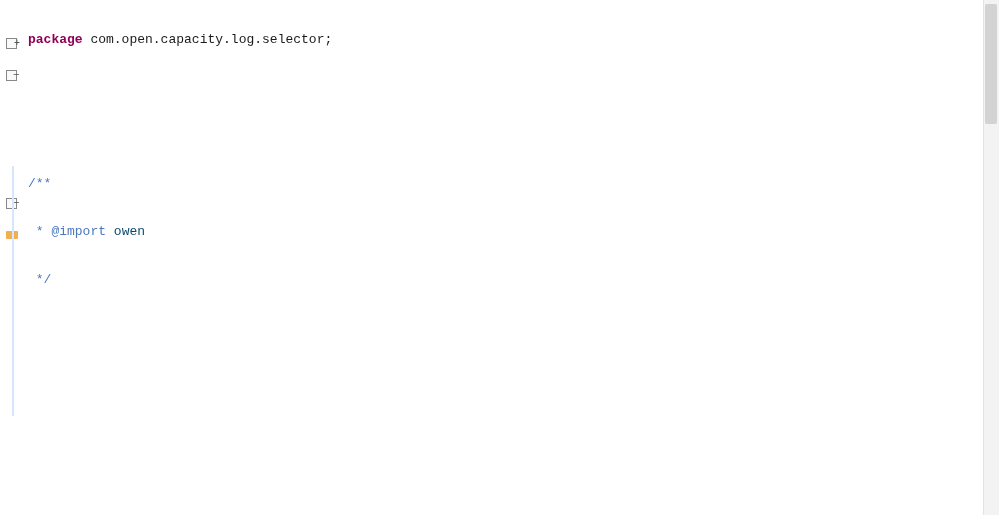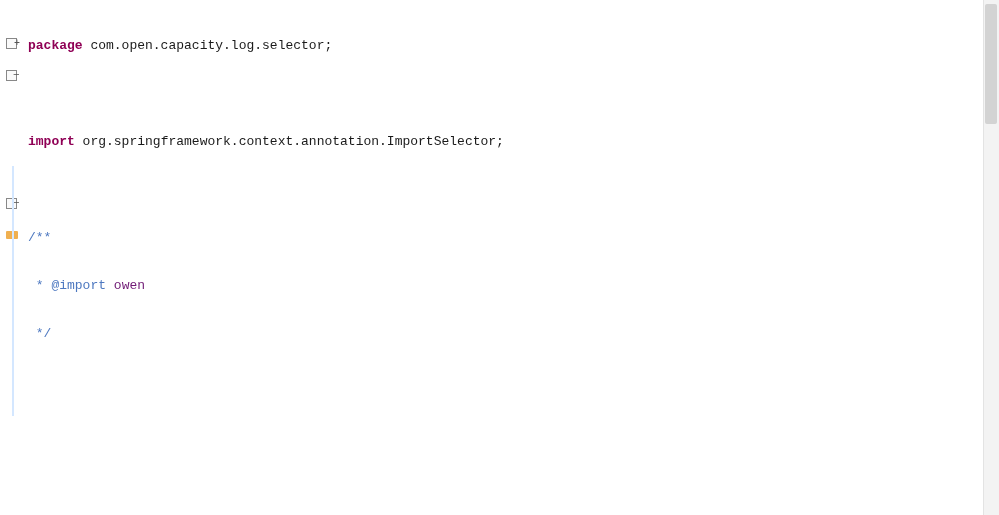--- a/index.html
+++ b/index.html
@@ -5,26 +5,26 @@
     * { margin: 0; padding: 0; box-sizing: border-box; }
     html, body { width: 999px; height: 515px; overflow: hidden; font-family: Consolas, "Courier New", monospace; font-size: 13px; background: #ffffff; }
     .outer { display: flex; width: 100%; height: 100%; }
     .gutter { width: 28px; background: #ffffff; border-right: 0; position: relative; flex-shrink: 0; }
     .gutter-icon { position: absolute; left: 6px; color: #888; font-size: 11px; line-height: 14px; }
     .gutter-icon.plus::before { content: ""; display: inline-block; width: 9px; height: 9px; border: 1px solid #888; background: #fafafa; position: relative; }
     .gutter-icon.plus::after { content: "+"; position: absolute; left: 8px; top: -1px; font-size: 10px; color: #555; }
     .gutter-icon.minus::before { content: ""; display: inline-block; width: 9px; height: 9px; border: 1px solid #888; background: #fafafa; }
     .gutter-icon.minus::after { content: "−"; position: absolute; left: 7px; top: -2px; font-size: 11px; color: #555; }
     .gutter-icon.marker::before { content: ""; display: inline-block; width: 12px; height: 8px; background: #f0b050; border-radius: 1px; }
-    .code-area { flex: 1; position: relative; white-space: pre; line-height: 16px; color: #1a1a1a; padding-top: 6px; }
+    .code-area { flex: 1; position: relative; white-space: pre; line-height: 16px; color: #1a1a1a; }
     .line { height: 16px; }
     .kw { color: #8f0055; font-weight: bold; }
     .pkg { color: #1a1a1a; }
     .cmt { color: #4d78c0; }
-    .author-link { color: #701a75; }
+    .author-link { color: #0c4a6e; }
     .scrollbar-v { position: absolute; right: 0; top: 0; width: 16px; height: 100%; background: #f3f3f3; border-left: 1px solid #e3e3e3; }
     .scrollbar-thumb { position: absolute; right: 2px; top: 4px; width: 12px; height: 120px; background: #d3d3d3; border-radius: 2px; }
     .scrollbar-arrow { position: absolute; right: 2px; width: 12px; height: 12px; text-align: center; font-size: 9px; color: #666; }
     .scrollbar-arrow.up { top: 1px; }
     .indent-guide { border-left: 2px solid #d4e7ff; position: absolute; left: 12px; top: 0; height: 416px; width: 0; }
   </style>
 </head>
 <body>
 
 <div class="outer">
@@ -32,21 +32,20 @@
     <span class="gutter-icon plus" style="top:38px"></span>
     <span class="gutter-icon minus" style="top:70px"></span>
     <span class="gutter-icon minus" style="top:198px"></span>
     <span class="gutter-icon marker" style="top:229px"></span>
     <div class="indent-guide" style="top:166px;height:250px;"></div>
   </div>
 
   <div class="code-area">
     <div class="line"><span class="kw">package</span><span class="pkg"> com.open.capacity.log.selector;</span></div>
     <div class="line">&nbsp;</div>
-    <div class="line"><span class="kw">import</span><span class="pkg"> org.springframework.context.annotation.ImportSelector;</span></div>
     <div class="line">&nbsp;</div>
     <div class="line"><span class="cmt">/**</span></div>
     <div class="line"><span class="cmt"> * @import </span><span class="cmt author-link">owen</span></div>
     <div class="line"><span class="cmt"> */</span></div>
     <div class="line">&nbsp;</div>
     <div class="line">&nbsp;</div>
     
     
     
     

